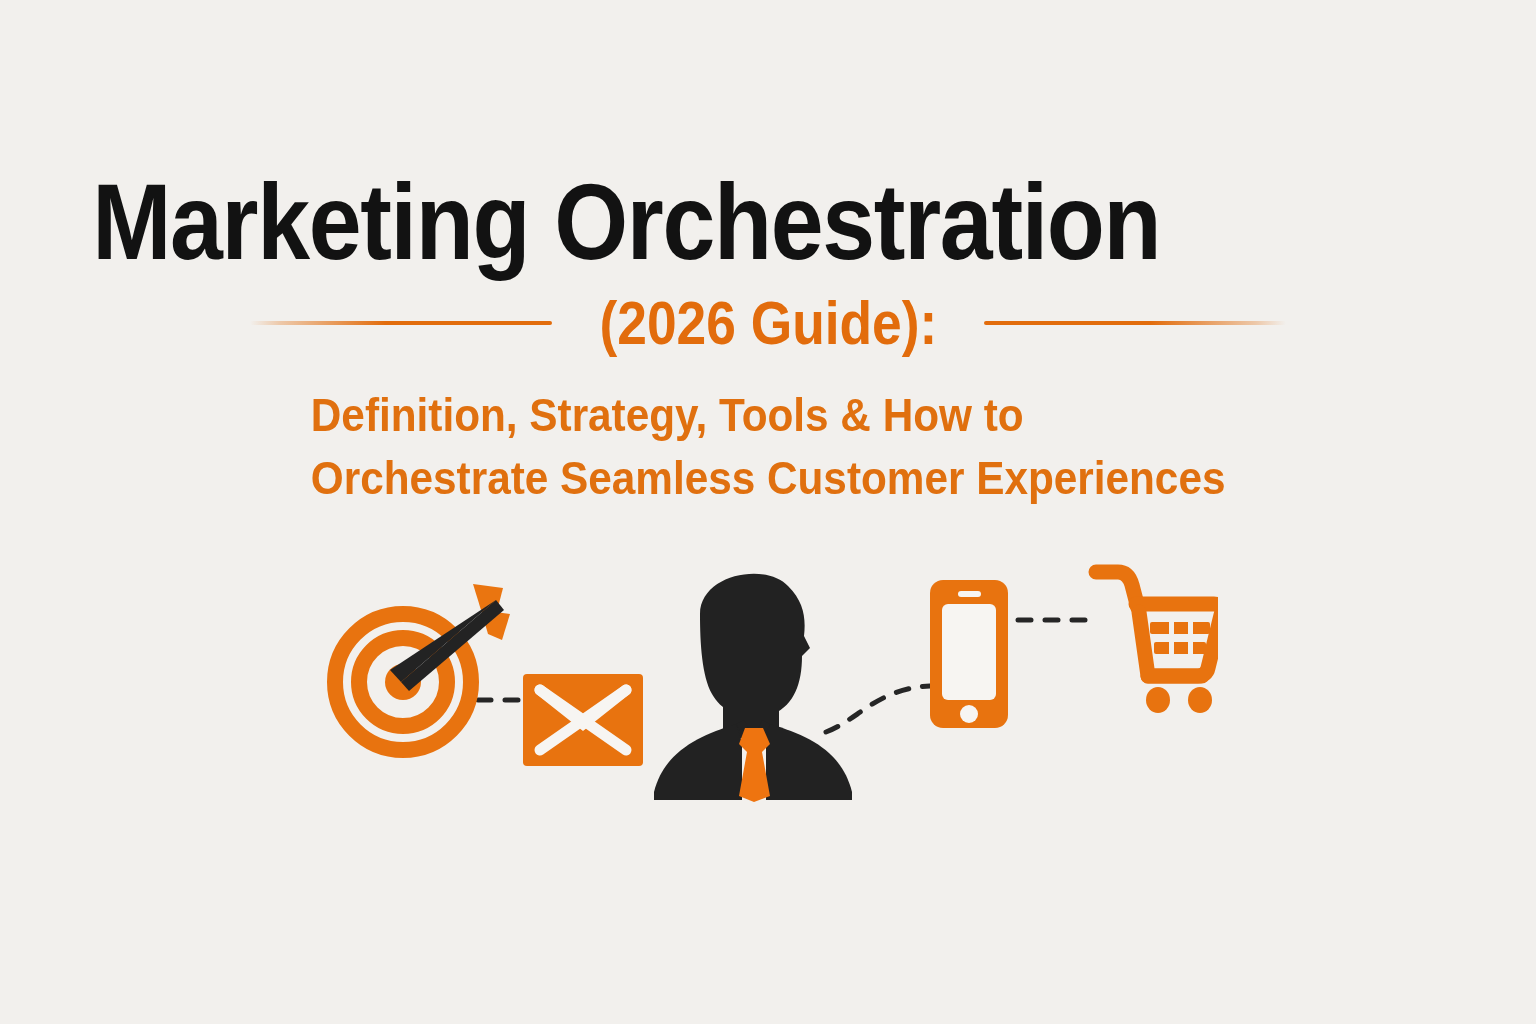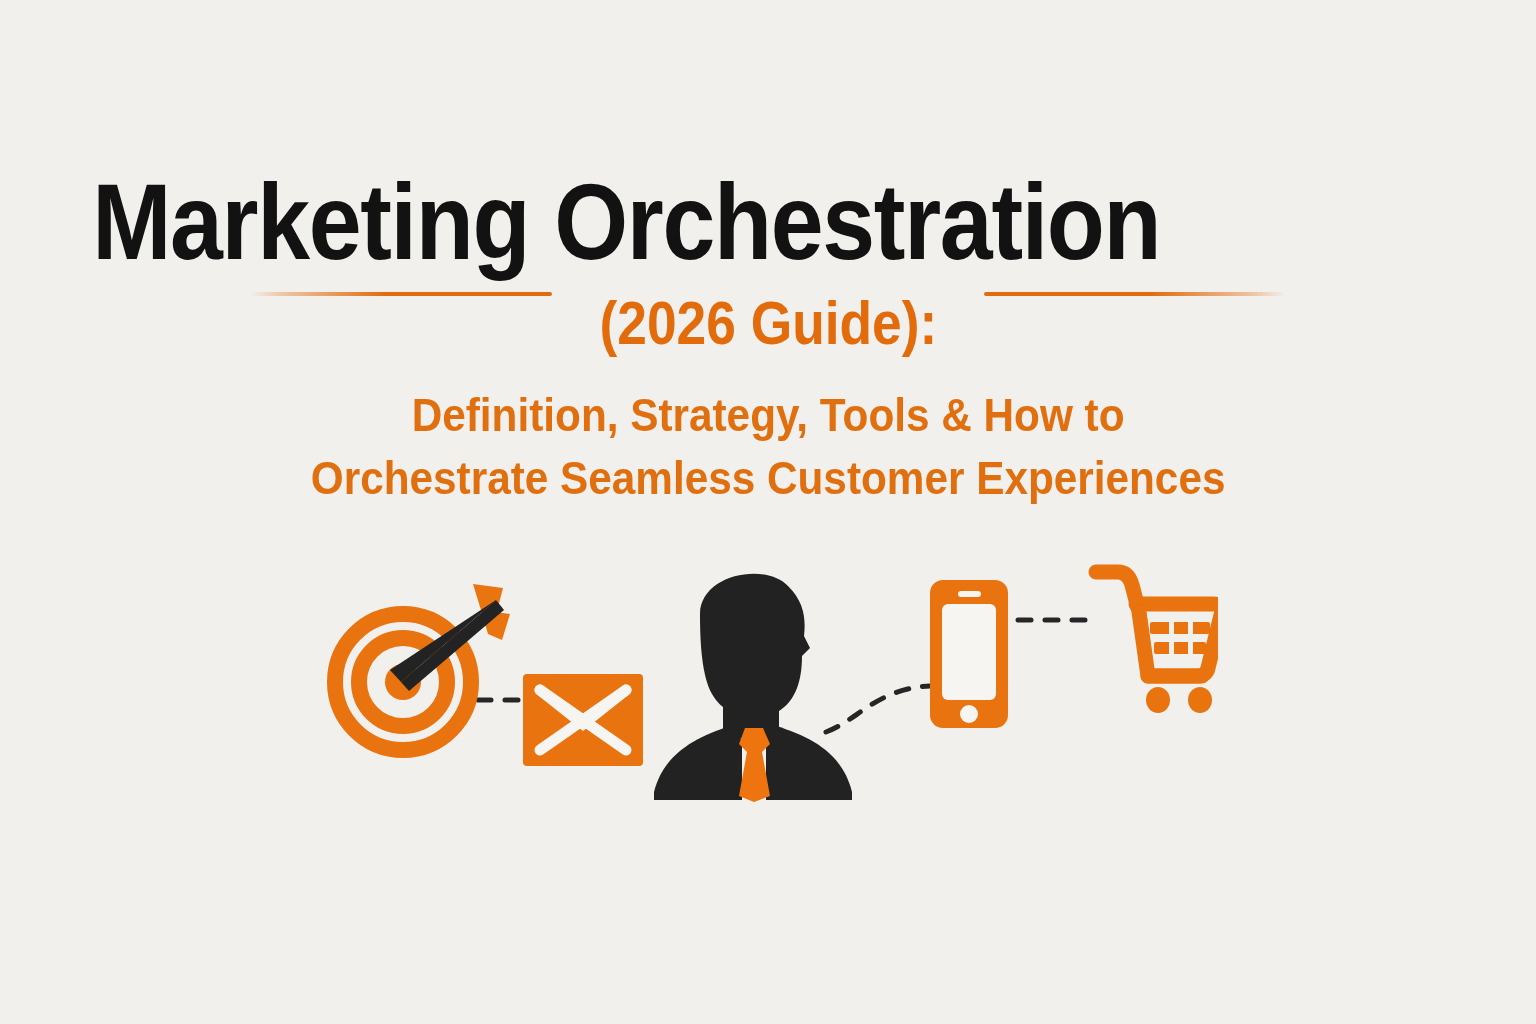--- a/index.html
+++ b/index.html
@@ -42,20 +42,21 @@
     transform-origin: center center;
     white-space: nowrap;
     margin: 0;
     -webkit-font-smoothing: antialiased;
   }
 
   
   .guide-row {
     margin-top: 16px;
     display: flex;
+    align-items: center;
     justify-content: center;
     width: 1036px;
   }
 
   .rule {
     height: 4px;
     flex: 1 1 auto;
     border-radius: 2px;
   }
   .rule-left {
@@ -73,21 +74,20 @@
     color: #e26c0c;
     transform: scaleX(0.86);
     white-space: nowrap;
     padding: 0 6px;
     margin: 0 14px;
   }
 
   
   .subtitle {
     margin-top: 30px;
-    text-align: center;
   }
   .subtitle-line {
     font-family: "Liberation Sans Narrow", "Liberation Sans", sans-serif;
     font-weight: 700;
     font-size: 47px;
     line-height: 1.34;
     color: #e0700f;
     transform: scaleX(0.90);
     white-space: nowrap;
     margin: 0;

